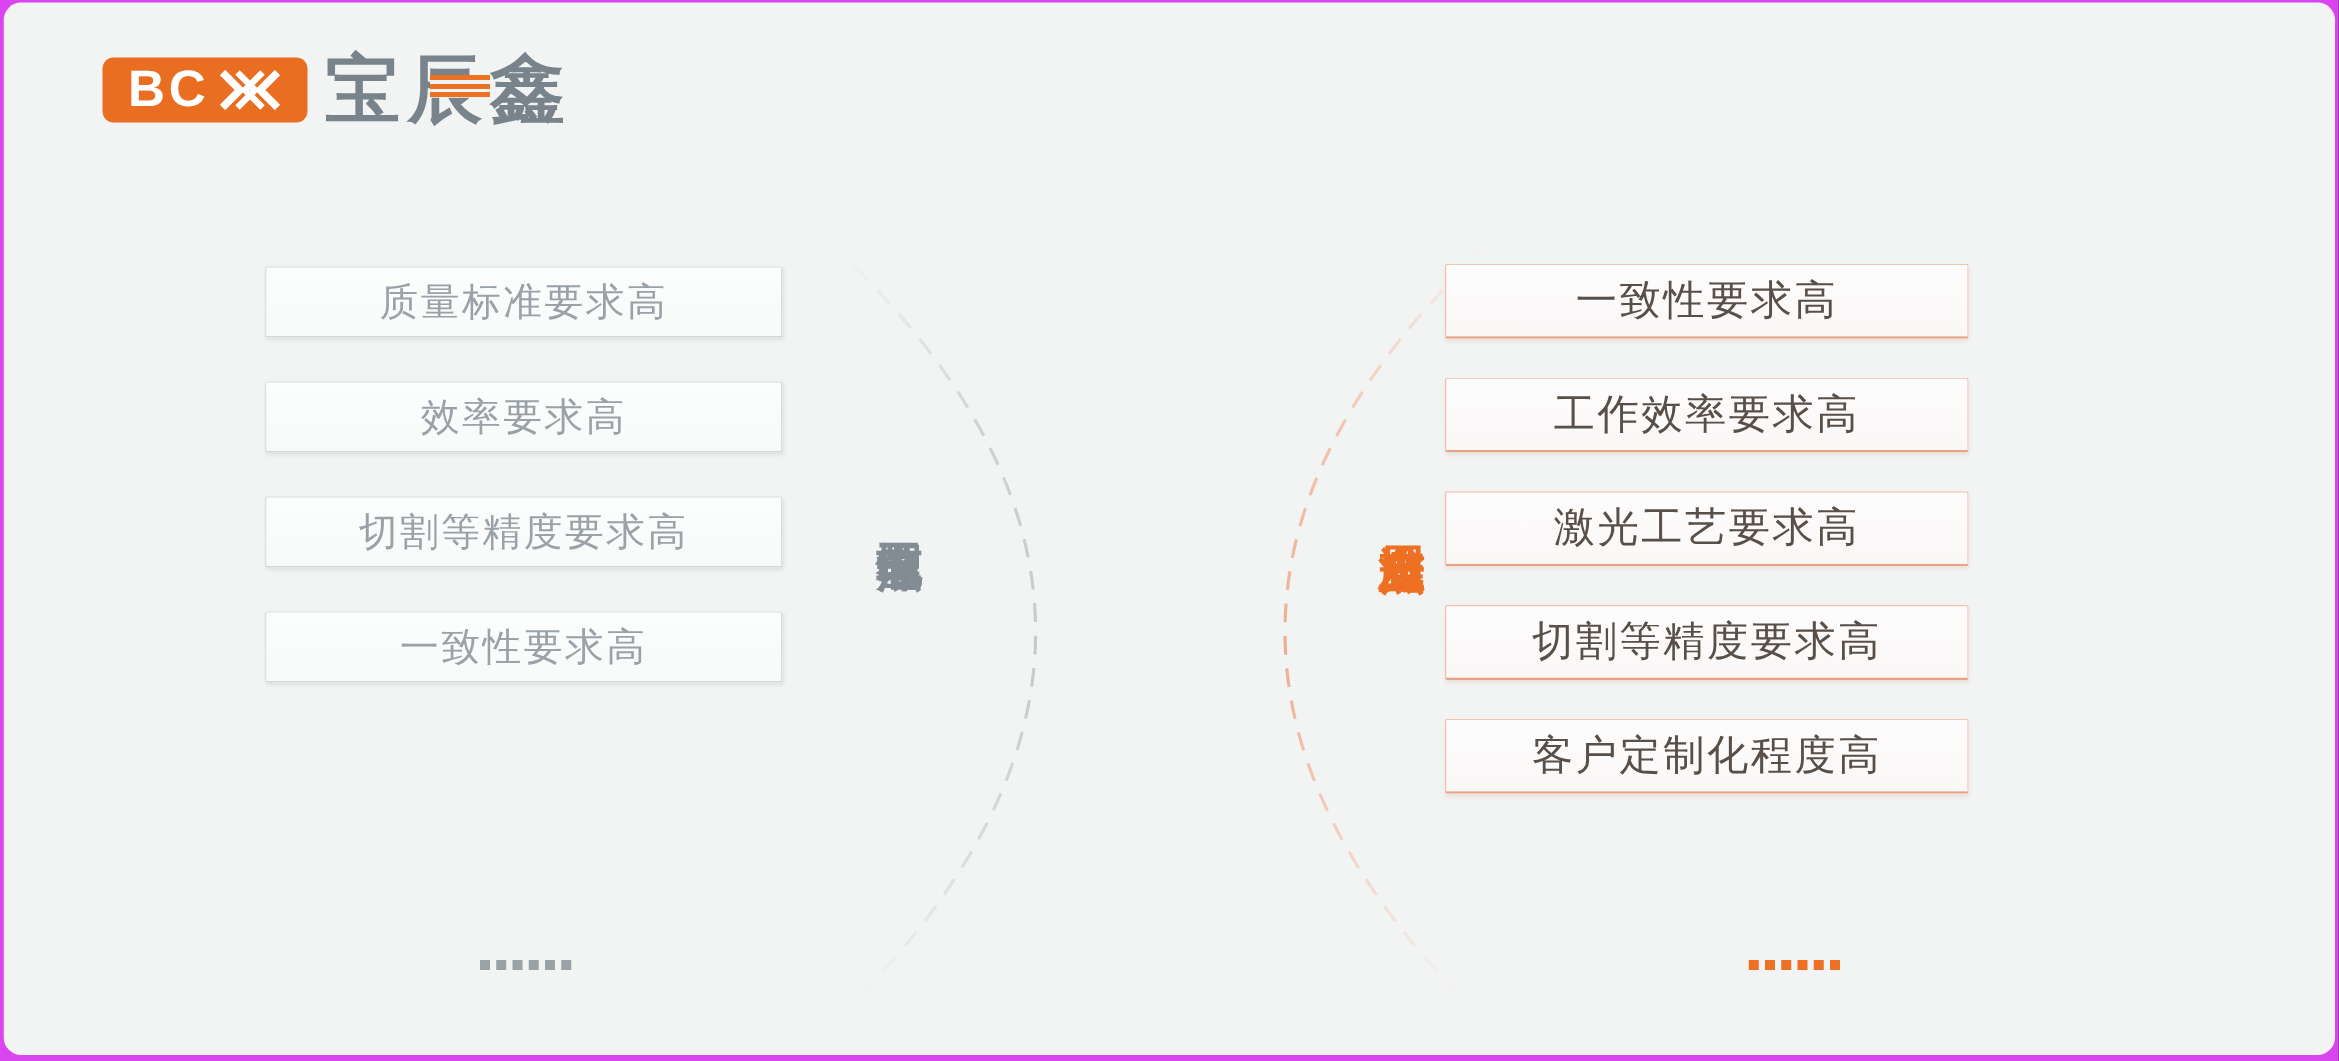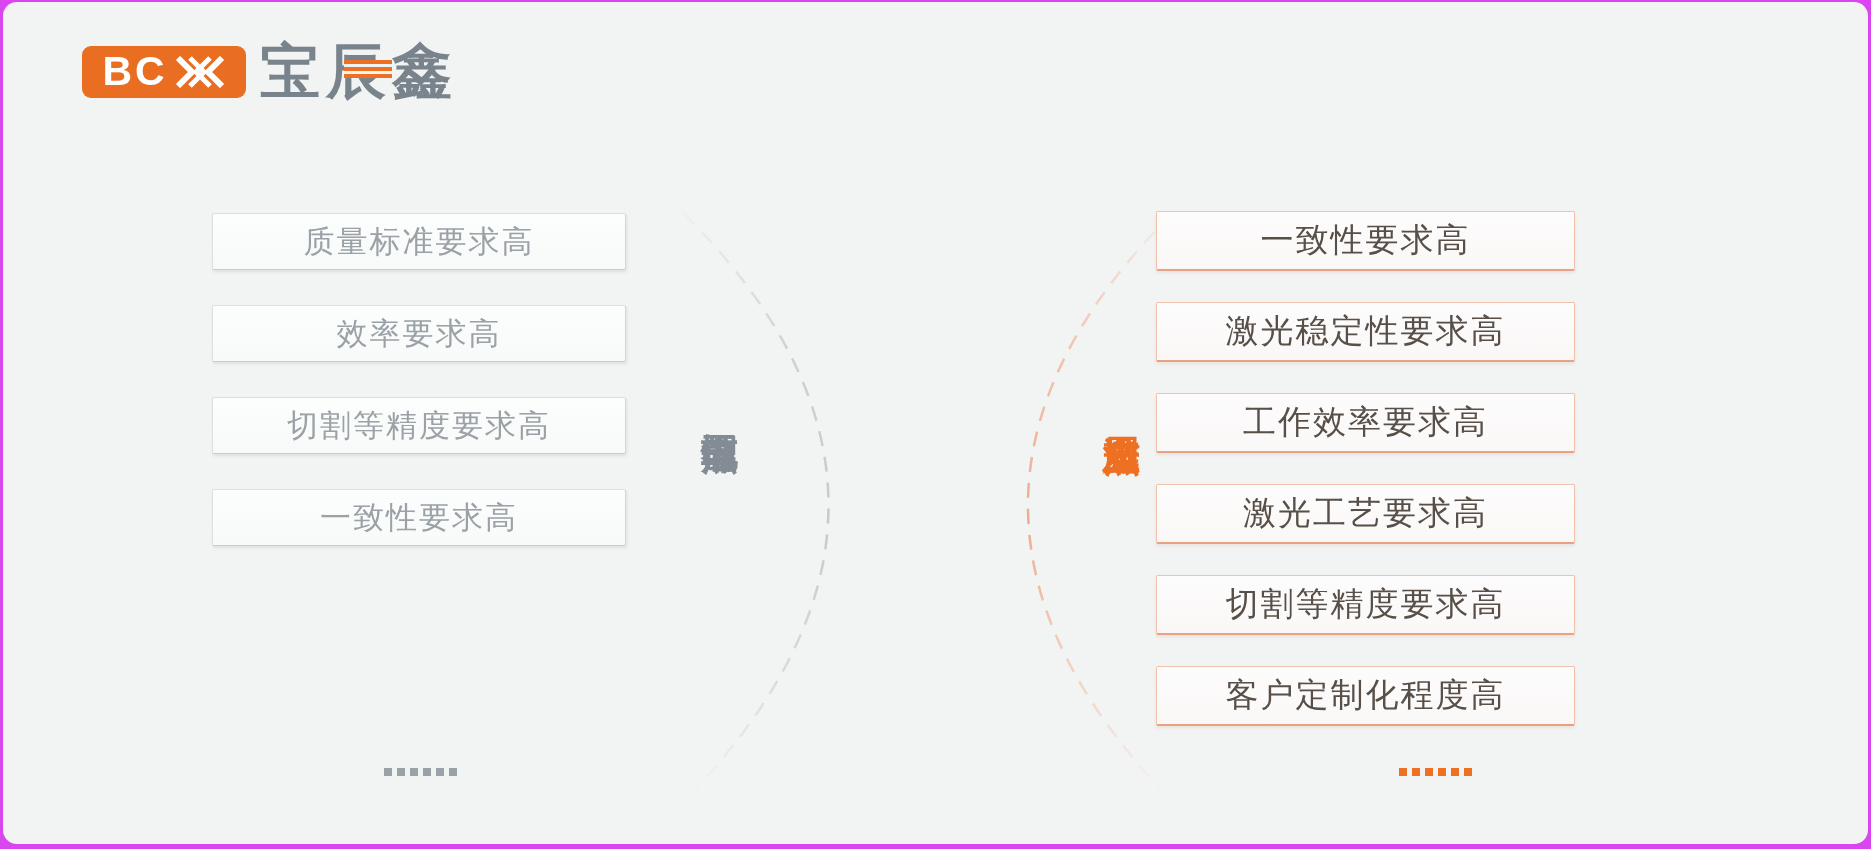--- a/index.html
+++ b/index.html
@@ -124,23 +124,20 @@
         <span class="dot"></span>
       </div>
     <div class="vtitle vtitle-left">锂电工艺痛点</div>
 
     <div class="col col-right">
 
         <div class="box">
           <span>一致性要求高</span>
         </div>
 
-        <div class="box">
-          <span>激光稳定性要求高</span>
-        </div>
 
         <div class="box">
           <span>工作效率要求高</span>
         </div>
 
         <div class="box">
           <span>激光工艺要求高</span>
         </div>
 
         <div class="box">

